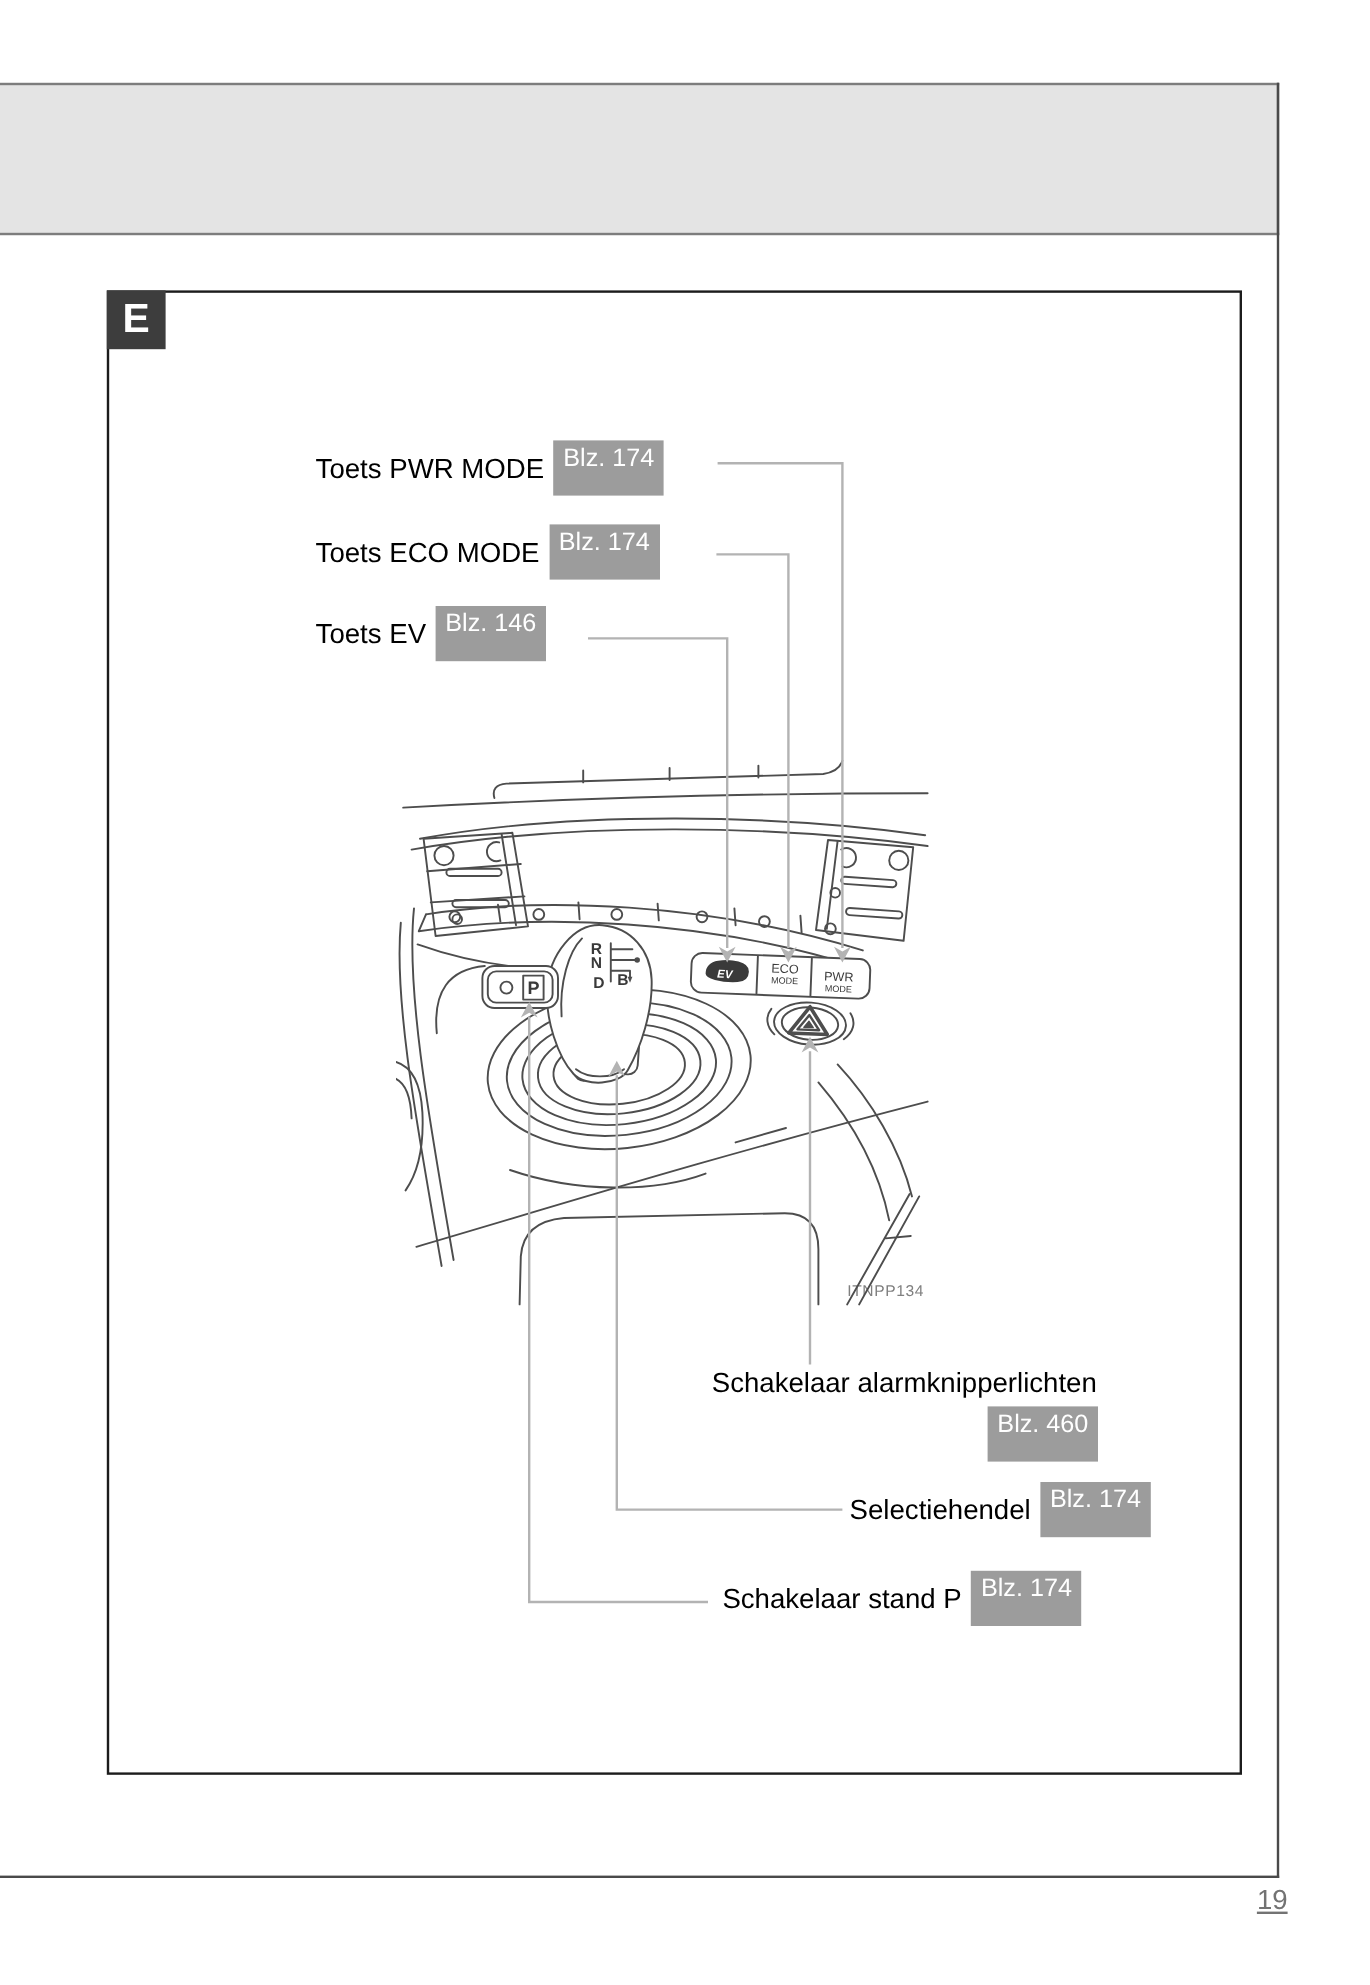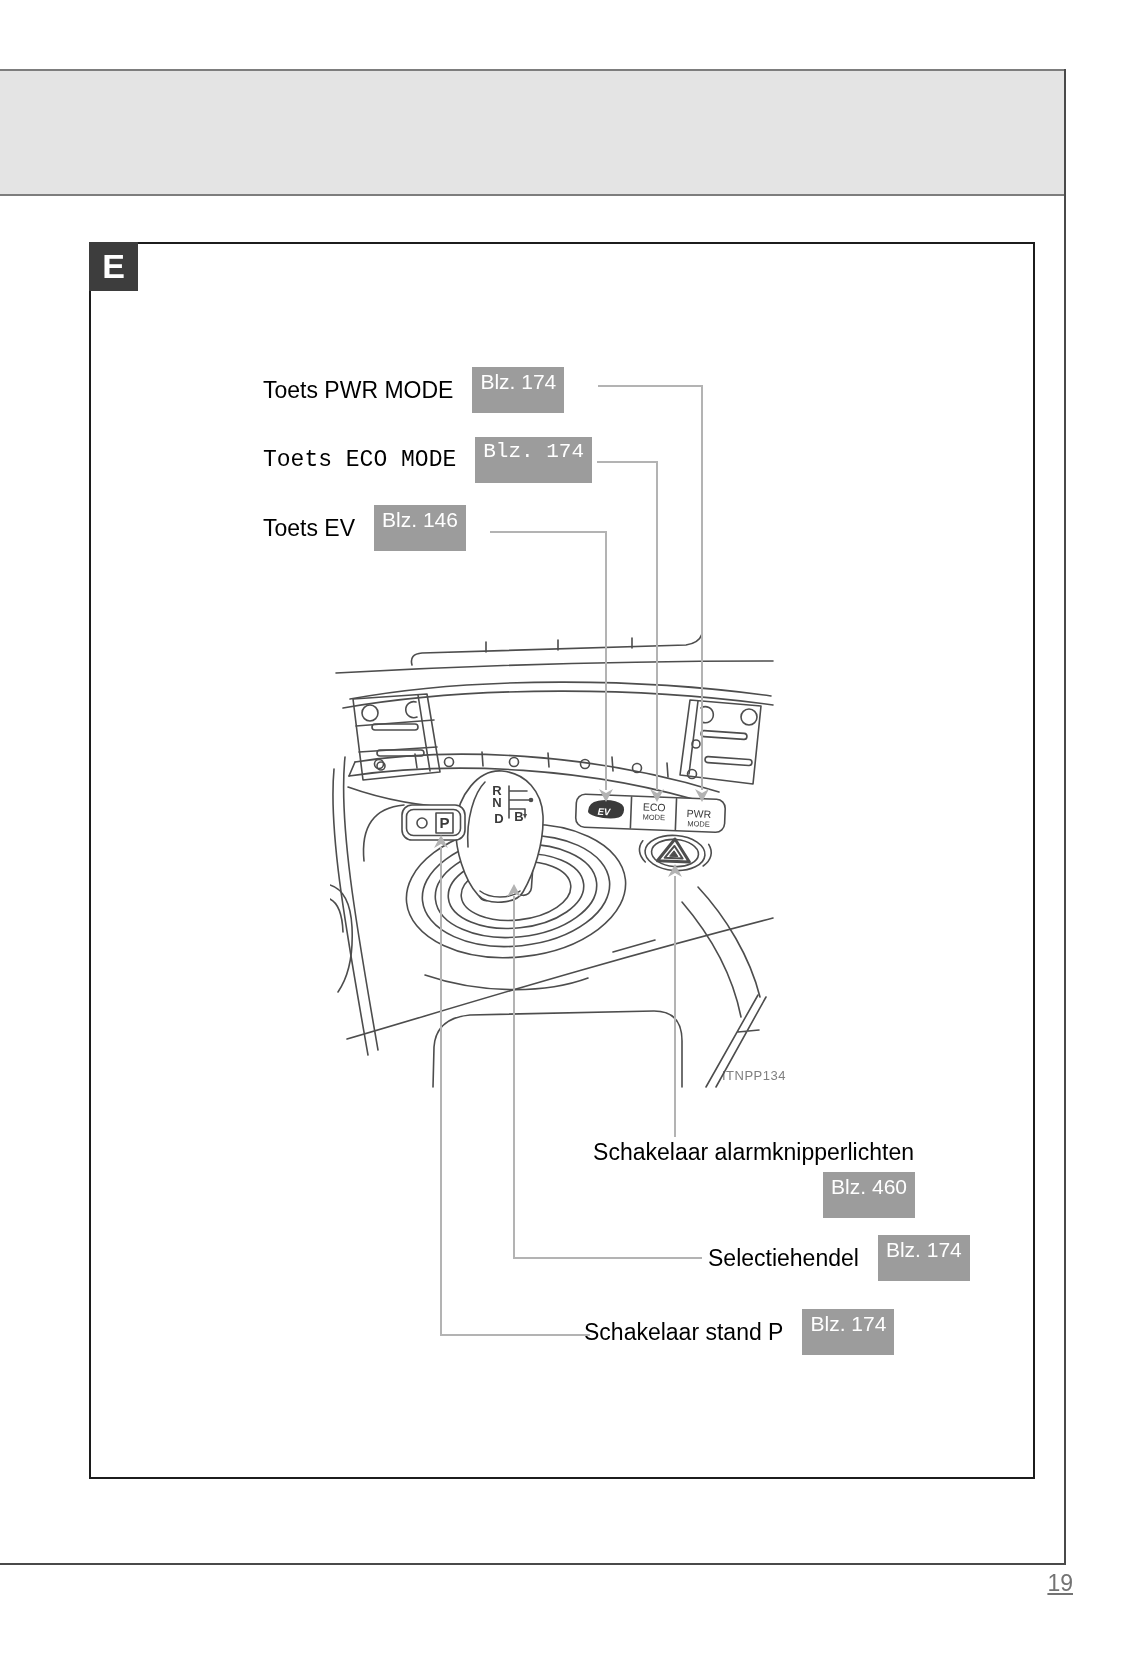--- a/index.html
+++ b/index.html
@@ -12,21 +12,21 @@
   
   .vrule{left:1064px;top:69px;width:2px;height:1496px;background:#4a4a4a;}
   .hrule{left:0;top:1563px;width:1066px;height:2px;background:#4a4a4a;}
 
   
   .frame{left:89px;top:242px;width:942px;height:1233px;border:2px solid #1c1c1c;background:#fff;}
   .section-box{left:89px;top:242px;width:49px;height:49px;background:#3d3d3d;color:#fff;
                display:flex;align-items:center;justify-content:center;font-size:34px;font-weight:bold;}
 
   
-  .row{display:flex;align-items:center;height:30px;gap:19px;white-space:nowrap;}
+  .row{display:flex;align-items:center;height:30px;gap:8px;white-space:nowrap;}
   .lbl{font-size:23px;color:#000;}
   .badge{display:inline-block;height:46px;line-height:30px;padding:0 8px;background:#9c9c9c;
          color:#fff;font-size:21px;}
   .caption{font-size:13px;color:#808080;letter-spacing:0.5px;}
   .pagenum{font-size:23px;color:#737373;text-decoration:underline;}
 
   svg{display:block;}
   .overlay{left:0;top:0;pointer-events:none;}
 </style>
 </head>
@@ -39,42 +39,42 @@
 
 <div class="abs frame"></div>
 <div class="abs section-box">
   <span>E</span>
 </div>
 
 <div class="abs row" style="left:263px;top:375px;">
   <span class="lbl">Toets PWR MODE</span>
   <span class="badge">Blz. 174</span>
 </div>
-<div class="abs row" style="left:263px;top:445px;font-family:Liberation Mono, monospace;">
+<div class="abs row" style="left:263px;top:445px;">
   <span class="lbl">Toets ECO MODE</span>
   <span class="badge">Blz. 174</span>
 </div>
 <div class="abs row" style="left:263px;top:513px;justify-content:flex-end;">
   <span class="lbl">Toets EV</span>
   <span class="badge">Blz. 146</span>
 </div>
 
 <div class="abs lbl" style="right:228px;top:1139px;">Schakelaar alarmknipperlichten</div>
 <div class="abs badge" style="right:227px;top:1172px;">Blz. 460</div>
 
 <div class="abs row" style="left:708px;top:1243px;">
   <span class="lbl">Selectiehendel</span>
   <span class="badge">Blz. 174</span>
 </div>
-<div class="abs row" style="left:584px;top:1317px;text-align:center;">
+<div class="abs row" style="left:602px;top:1317px;text-align:center;">
   <span class="lbl">Schakelaar stand P</span>
   <span class="badge">Blz. 174</span>
 </div>
 
-<div class="abs caption" style="left:706px;top:1068px;margin-left:16px;">ITNPP134</div>
+<div class="abs caption" style="left:706px;top:1068px;">ITNPP134</div>
 
 <div class="abs pagenum" style="right:69px;top:1570px;">19</div>
 
 <svg class="abs" style="left:330px;top:595px;" width="445" height="500" viewBox="0 0 445 500">
   <g stroke="#4d4d4d" fill="none" stroke-width="1.6" stroke-linecap="round" stroke-linejoin="round">
 
     <g>
       <path d="M82,70 Q79,59 92,58 L356,50 Q369,48 372,39"></path>
       <path d="M156,57 L156,47 M228,55 L228,45 M302,53 L302,43"></path>
       <path d="M6,78 C150,70 300,66 443,66"></path>

